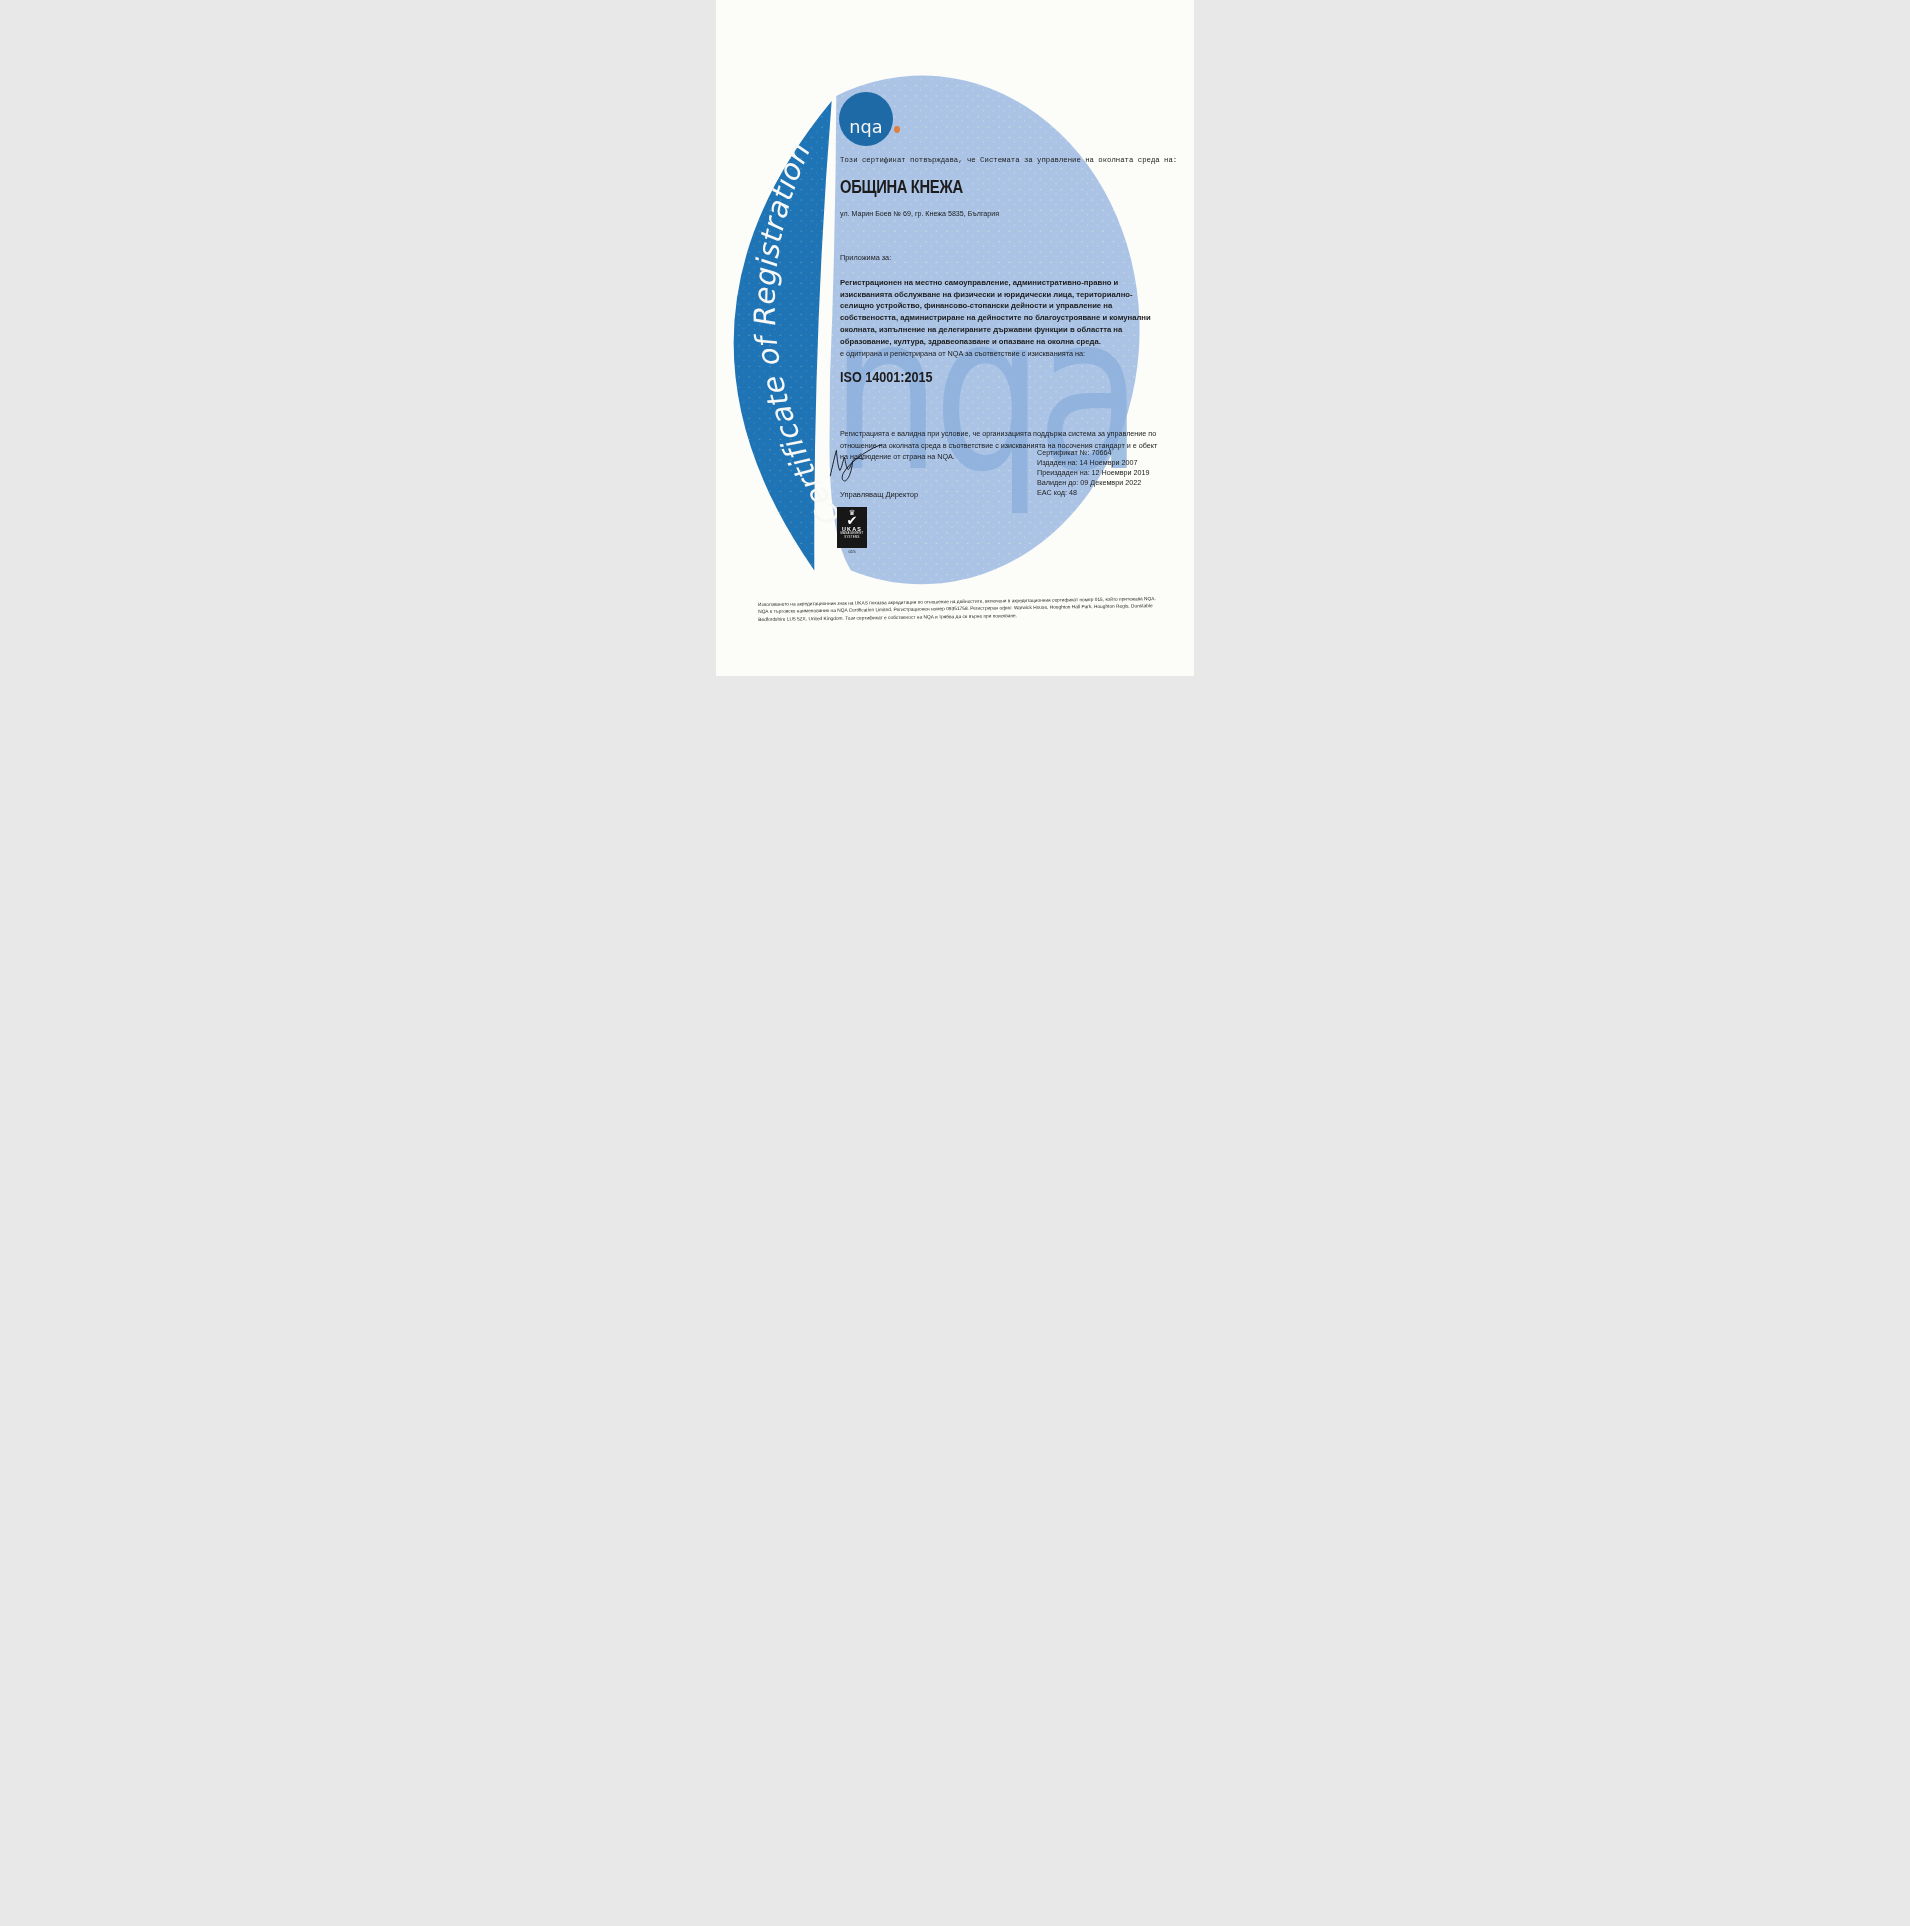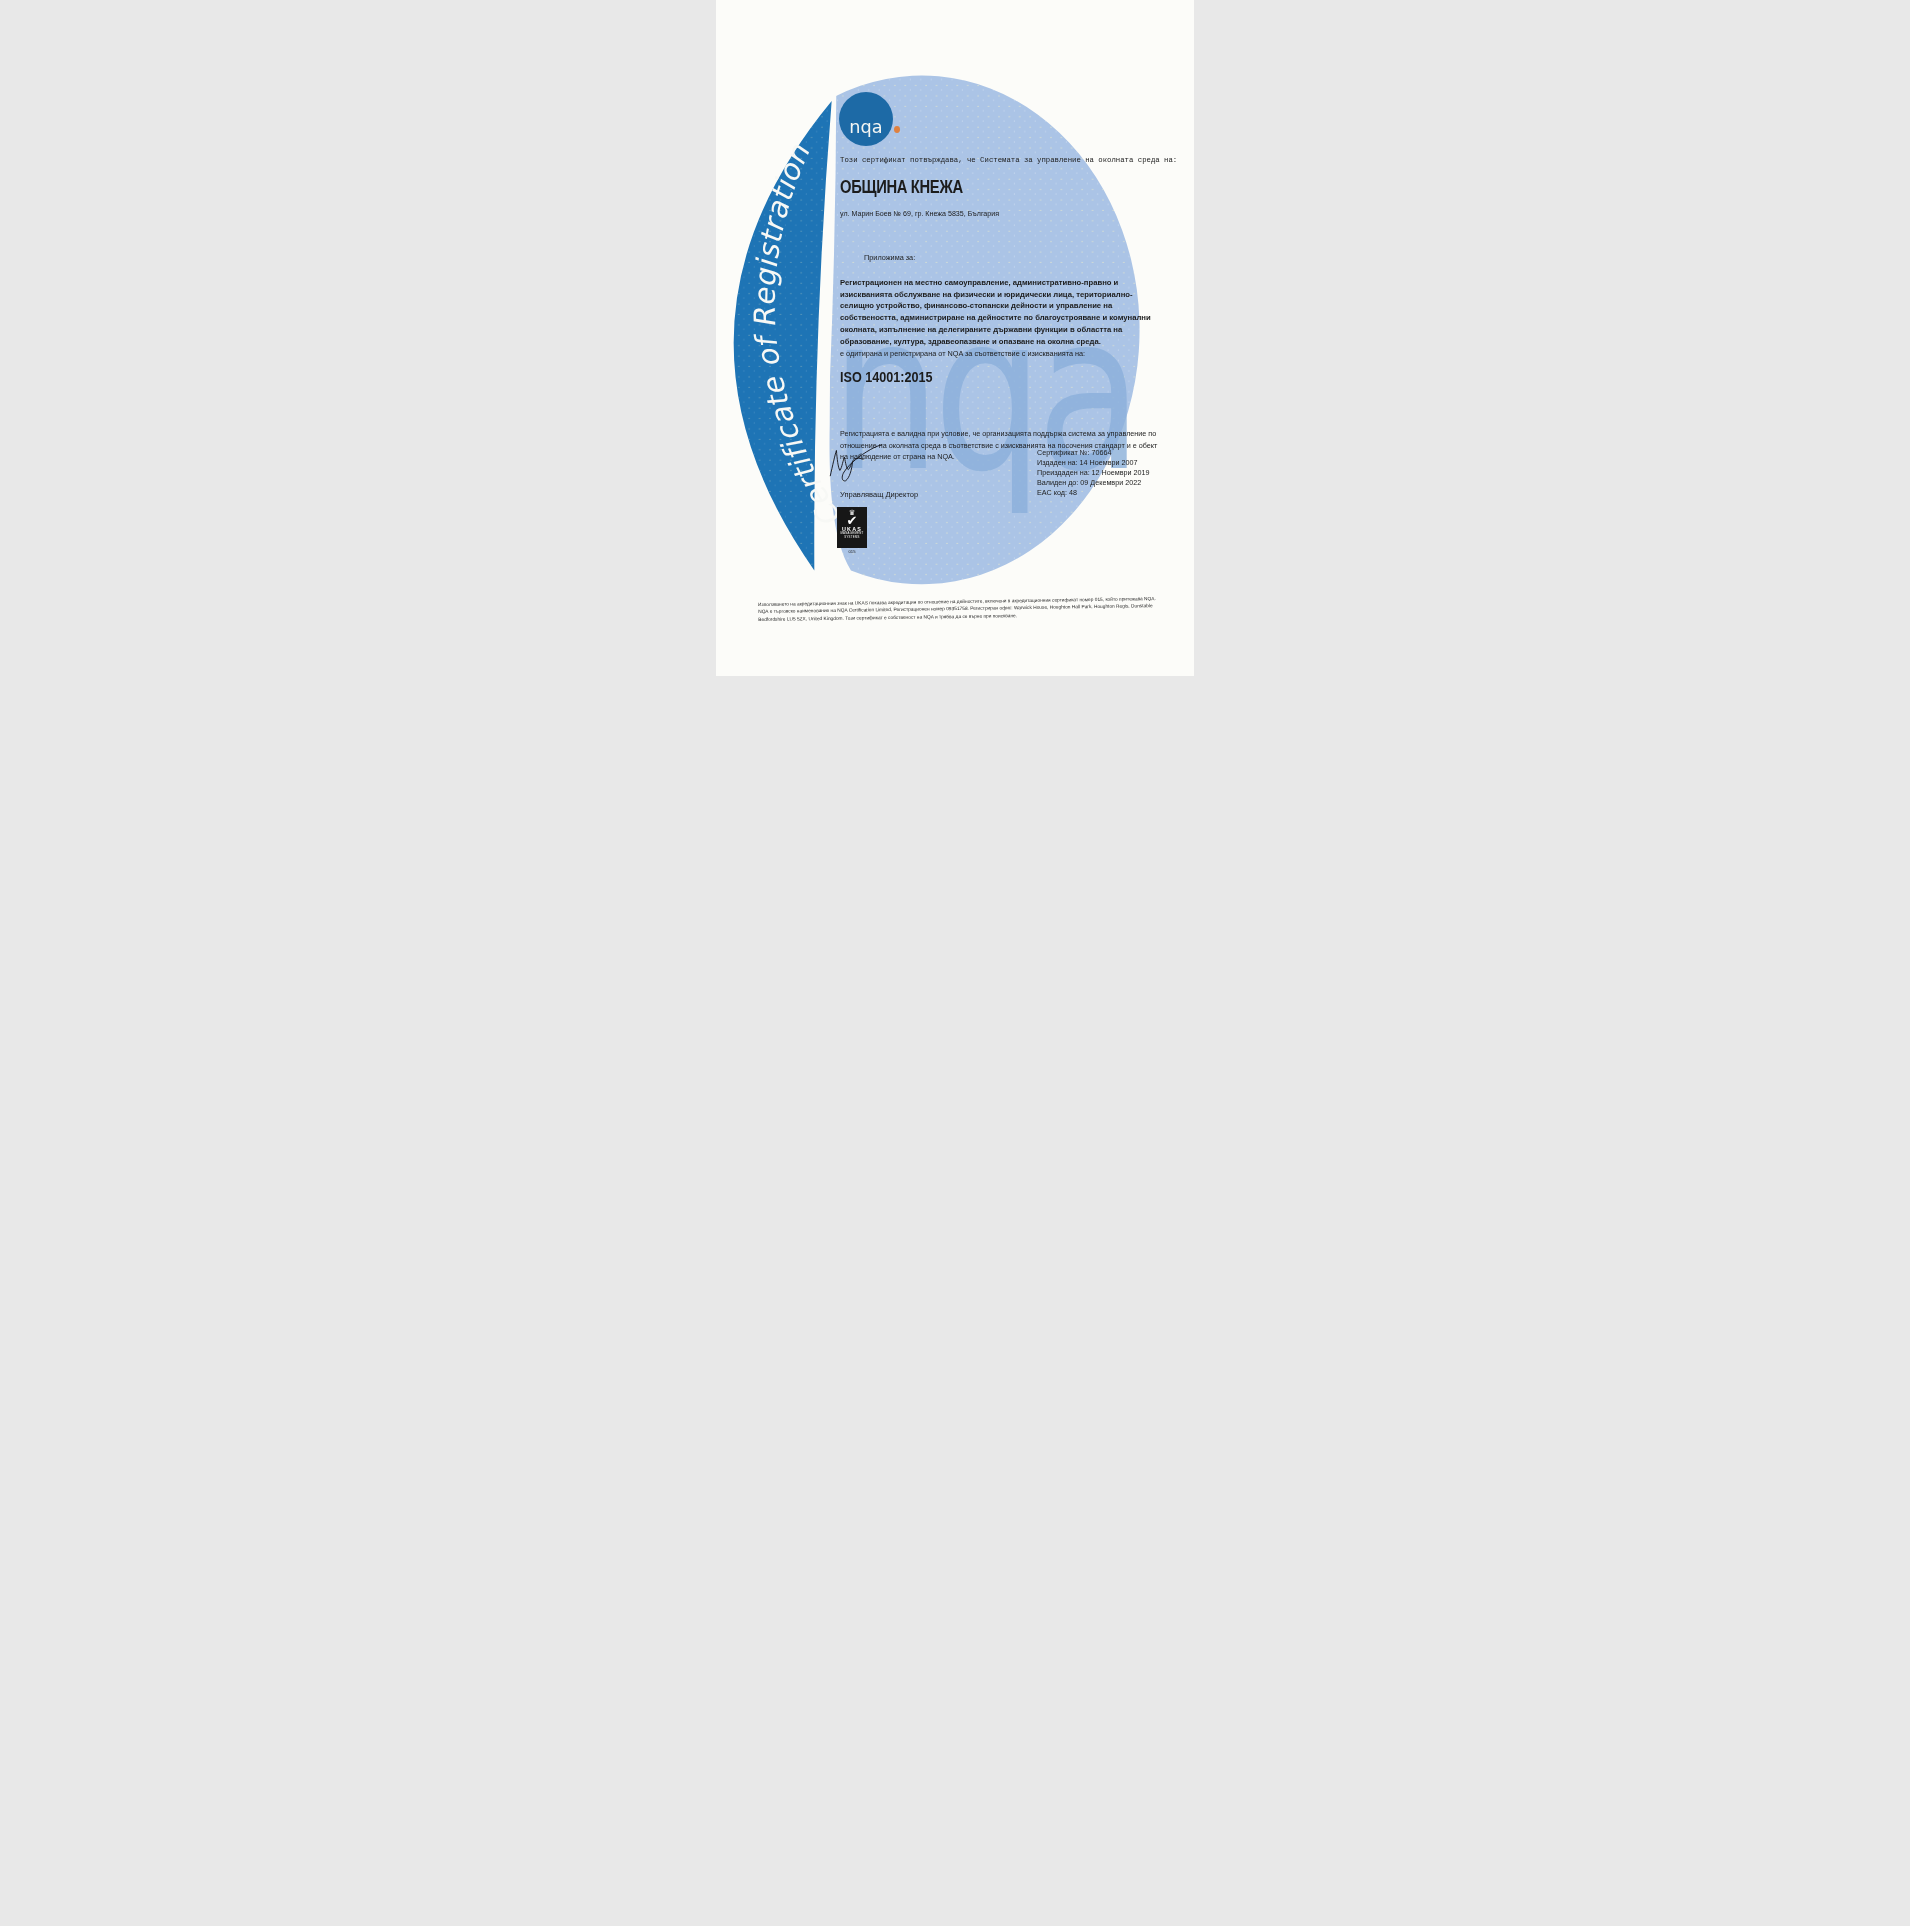--- a/index.html
+++ b/index.html
@@ -28,21 +28,21 @@
     line-height:1;padding-bottom:9.2px;letter-spacing:0px;
   }
   #nqa-dot{left:178px;top:126px;width:6.2px;height:7px;border-radius:50%;background:#de8140;}
   
   .intro{left:124px;top:156px;font-size:7.3px;white-space:nowrap;font-family:Liberation Mono, monospace;}
   .company{
     left:124px;top:177px;font-size:18px;font-weight:bold;white-space:nowrap;
     transform:scaleX(.82);transform-origin:left top;letter-spacing:-0.4px;
   }
   .address{left:124px;top:210px;font-size:7.1px;white-space:nowrap;}
-  .applicable{left:124px;top:253px;font-size:7.3px;margin-left:24px;}
+  .applicable{left:124px;top:253px;font-size:7.3px;}
   .scope{left:124px;top:277px;font-size:7.7px;font-weight:bold;line-height:11.7px;white-space:nowrap;}
   .audited{left:124px;top:349px;font-size:7.3px;white-space:nowrap;}
   .standard{
     left:124px;top:369px;font-size:14px;font-weight:bold;white-space:nowrap;
     transform:scaleX(.9);transform-origin:left top;
   }
   .validity{left:124px;top:398px;font-size:7.2px;line-height:11.6px;white-space:nowrap;margin-top:30px;}
   #signature-svg{left:111px;top:442px;}
   .sign-title{left:124px;top:490px;font-size:7.5px;white-space:nowrap;}
   .details{left:297px;top:448px;font-size:7.2px;line-height:10px;white-space:nowrap;margin-left:24px;}

